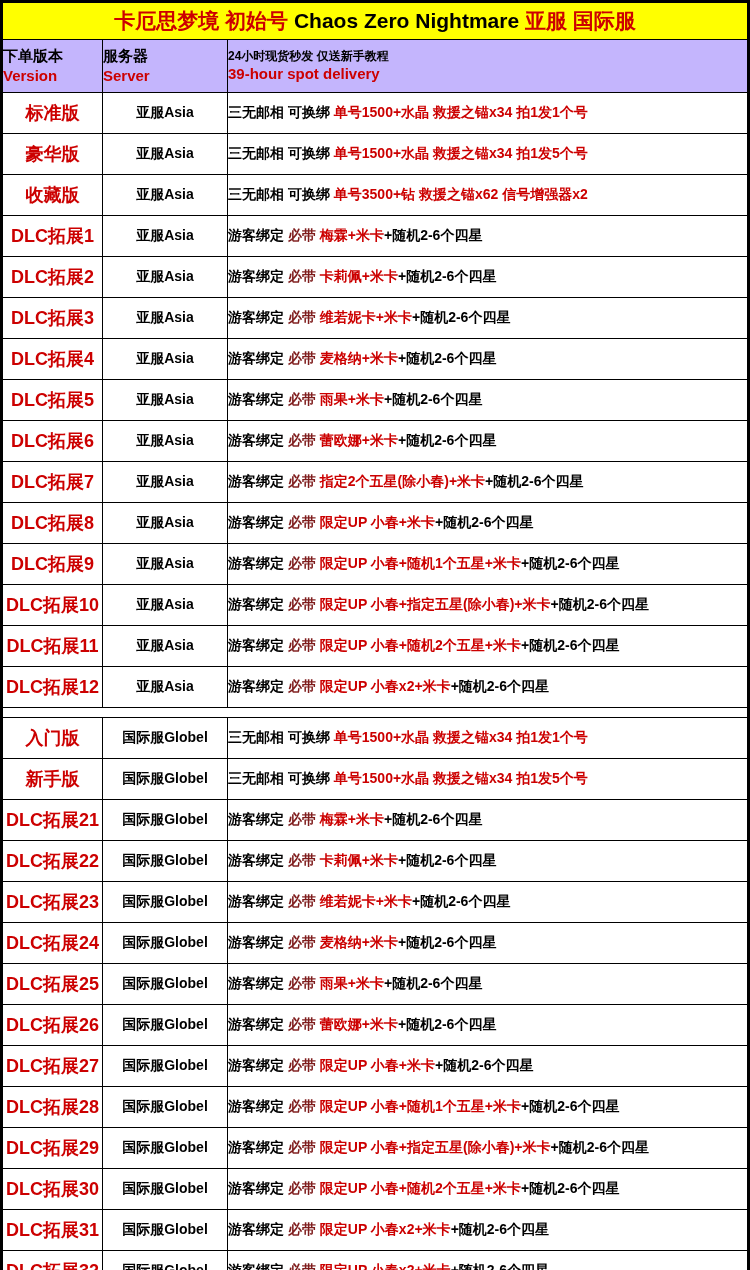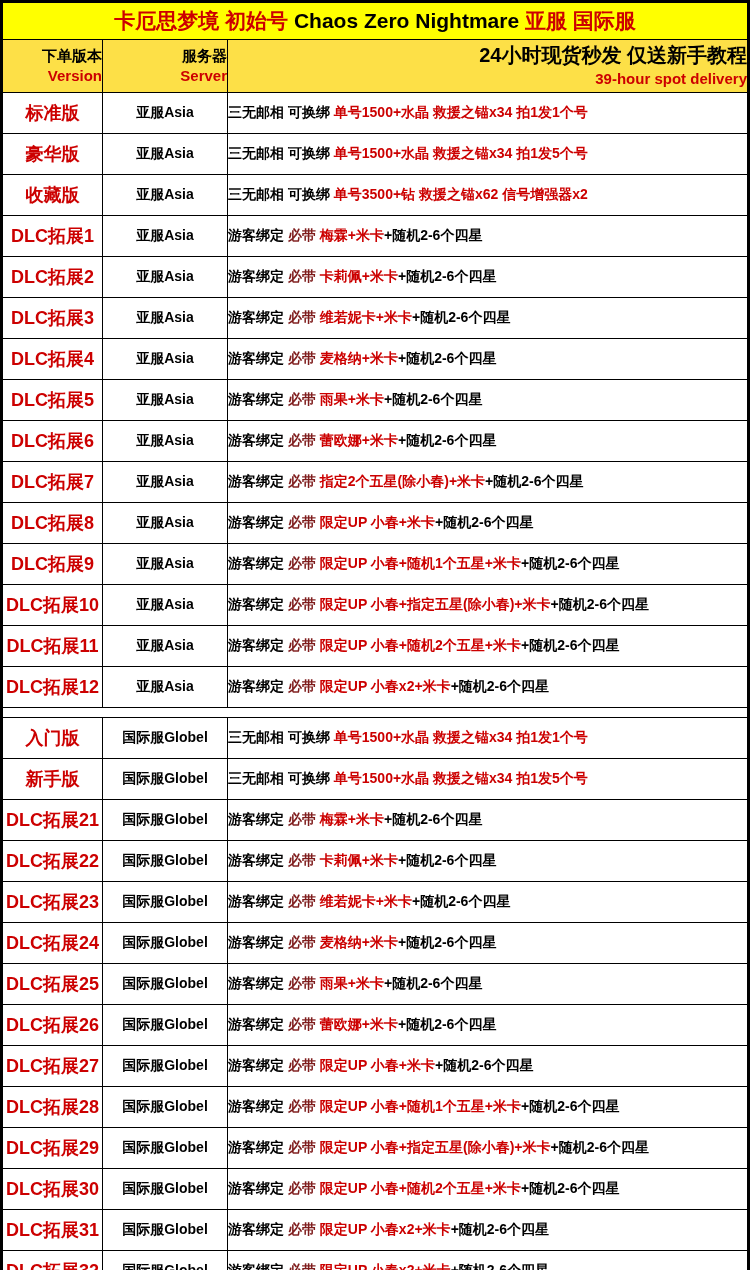--- a/index.html
+++ b/index.html
@@ -43,41 +43,41 @@
     color: #cc0000;
     letter-spacing: 0px;
     white-space: nowrap;
     margin-top: 36px;
   }
   .title-text .en {
     color: #000000;
   }
 
   .header-row td {
-    background: #fde047;
-    text-align: right;
+    background: #c4b5fd;
+    text-align: left;
     height: 52px;
     padding: 3px 2px;
   }
   .hdr-line1 {
     font-size: 15px;
     font-weight: bold;
     color: #000;
     display: block;
     line-height: 1.35;
   }
   .hdr-line2 {
     font-size: 15px;
     font-weight: bold;
     color: #cc0000;
     display: block;
     line-height: 1.35;
   }
   .hdr-center .hdr-line1 {
-    font-size: 20px;
+    font-size: 12px;
   }
 
   .data-row td {
     height: 40px;
     background: #ffffff;
   }
   .cell-version {
     text-align: center;
     font-size: 18px;
     font-weight: bold;

